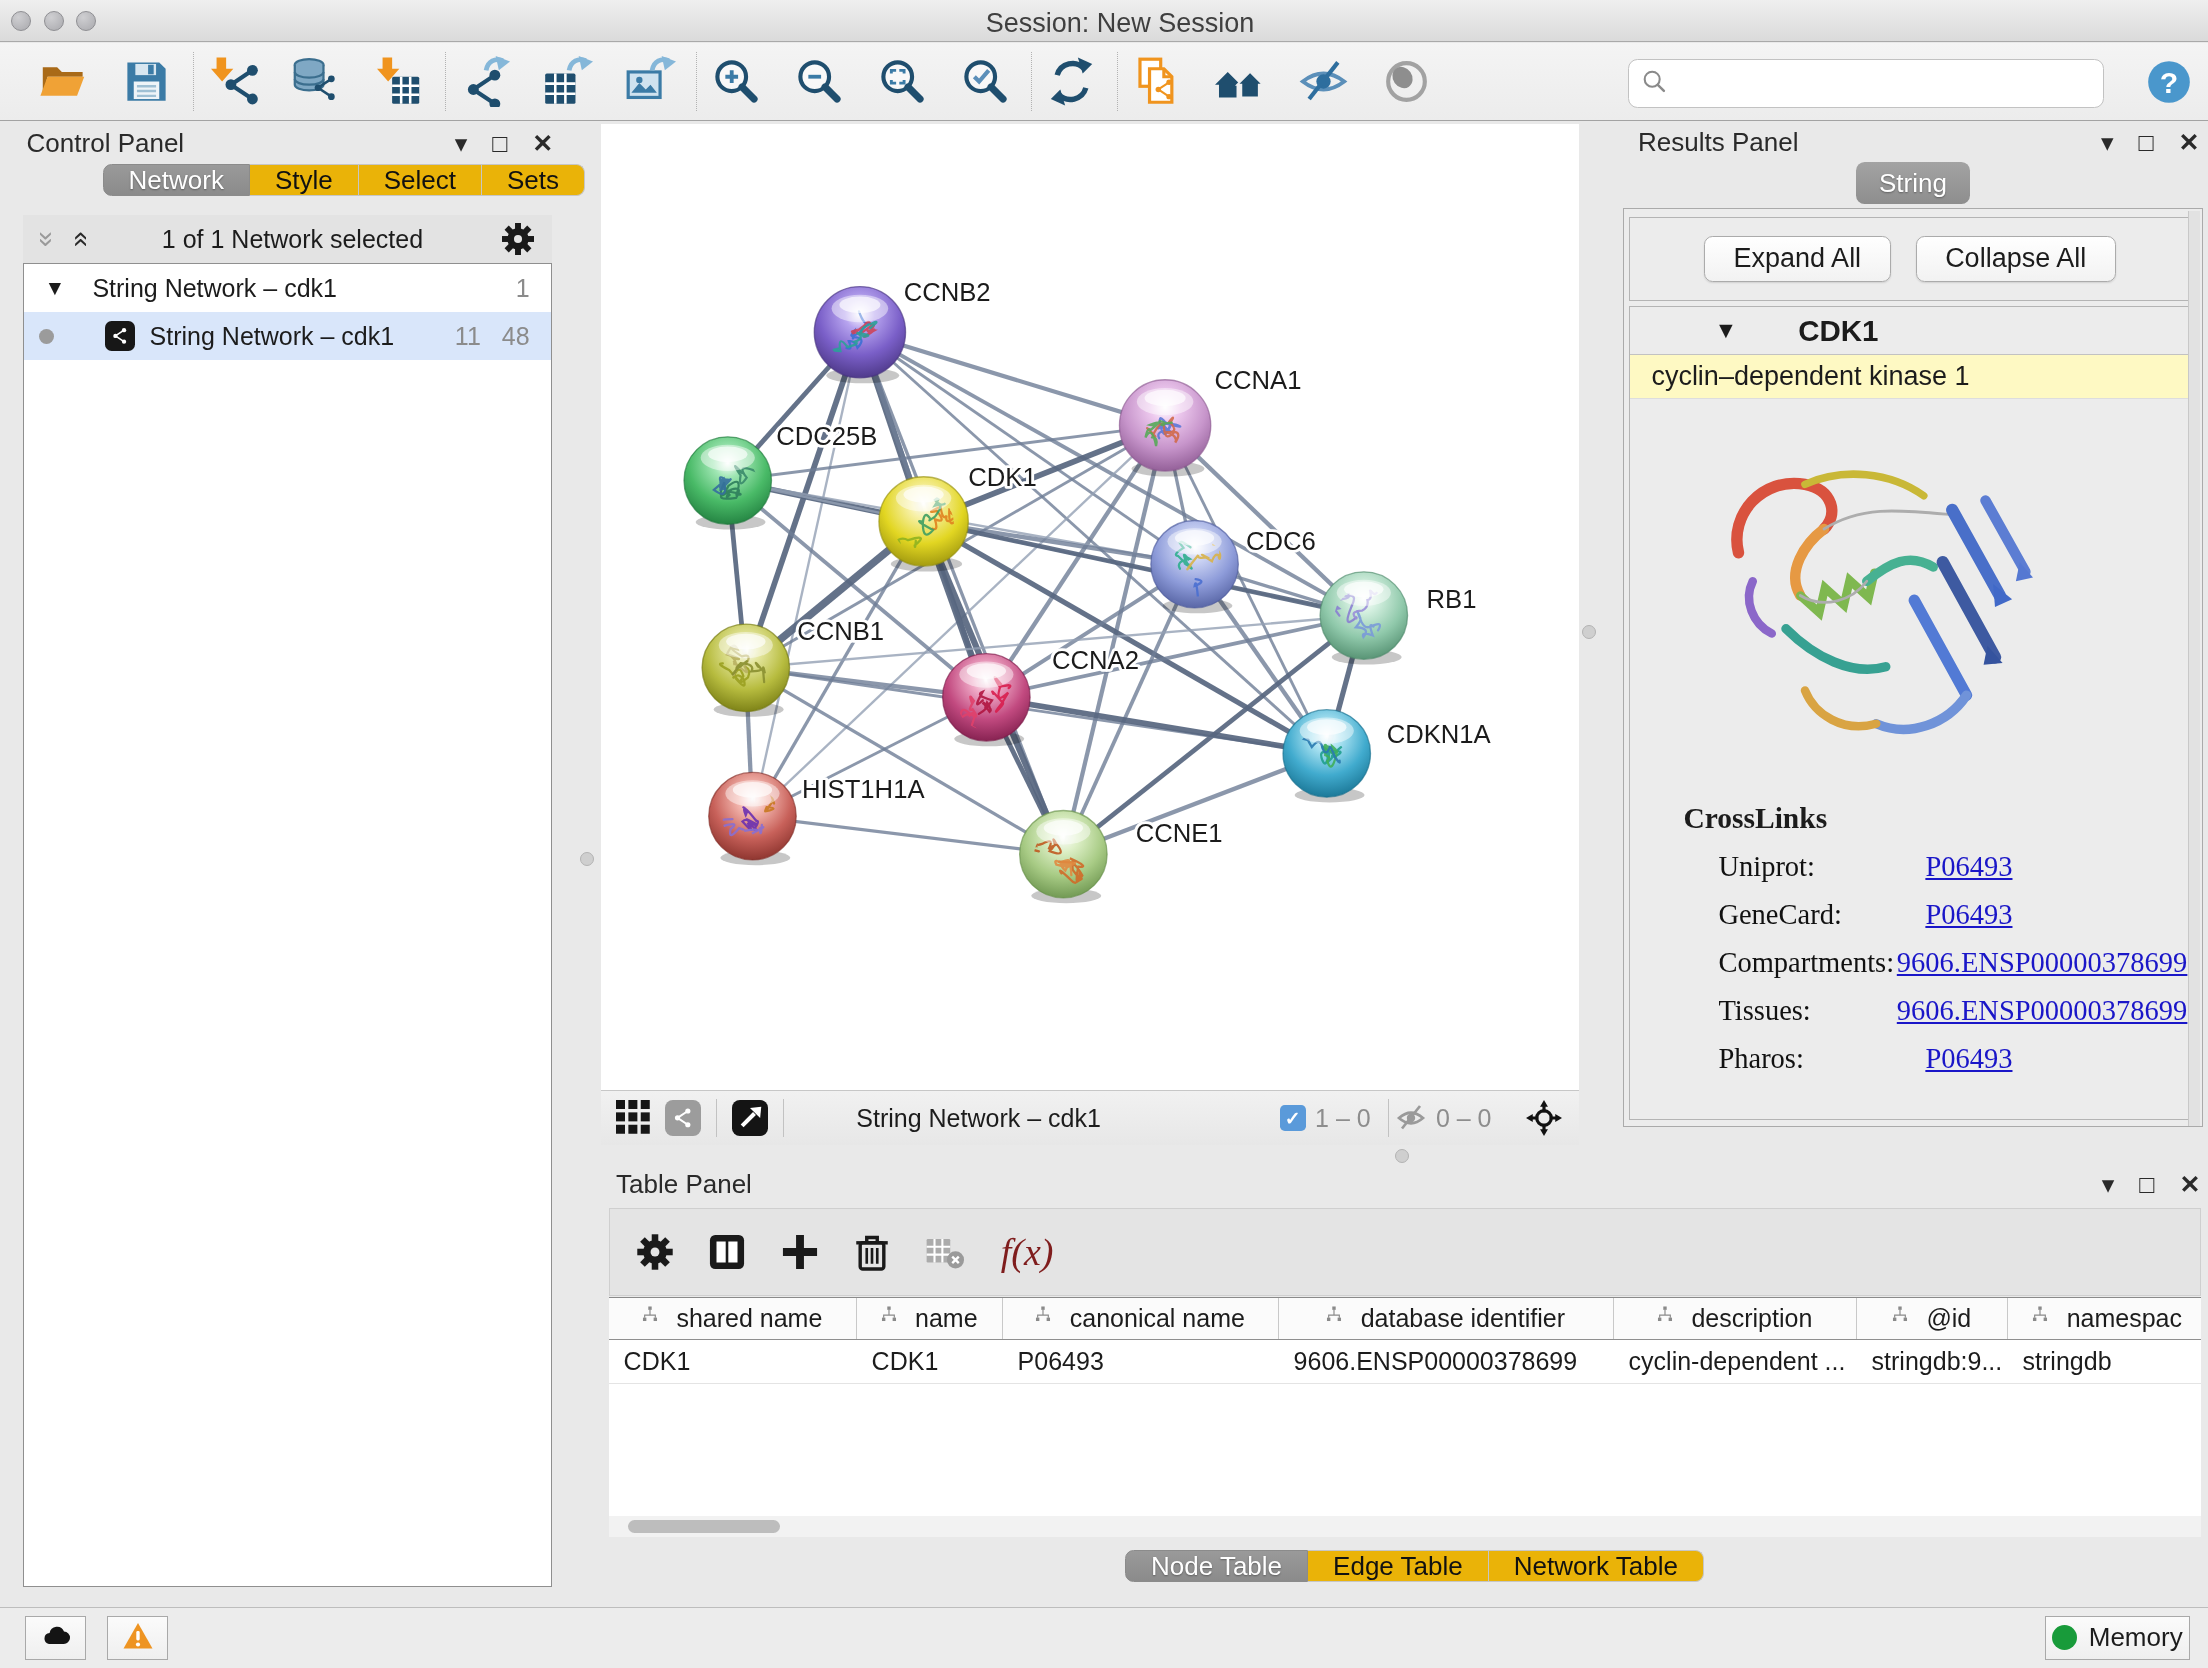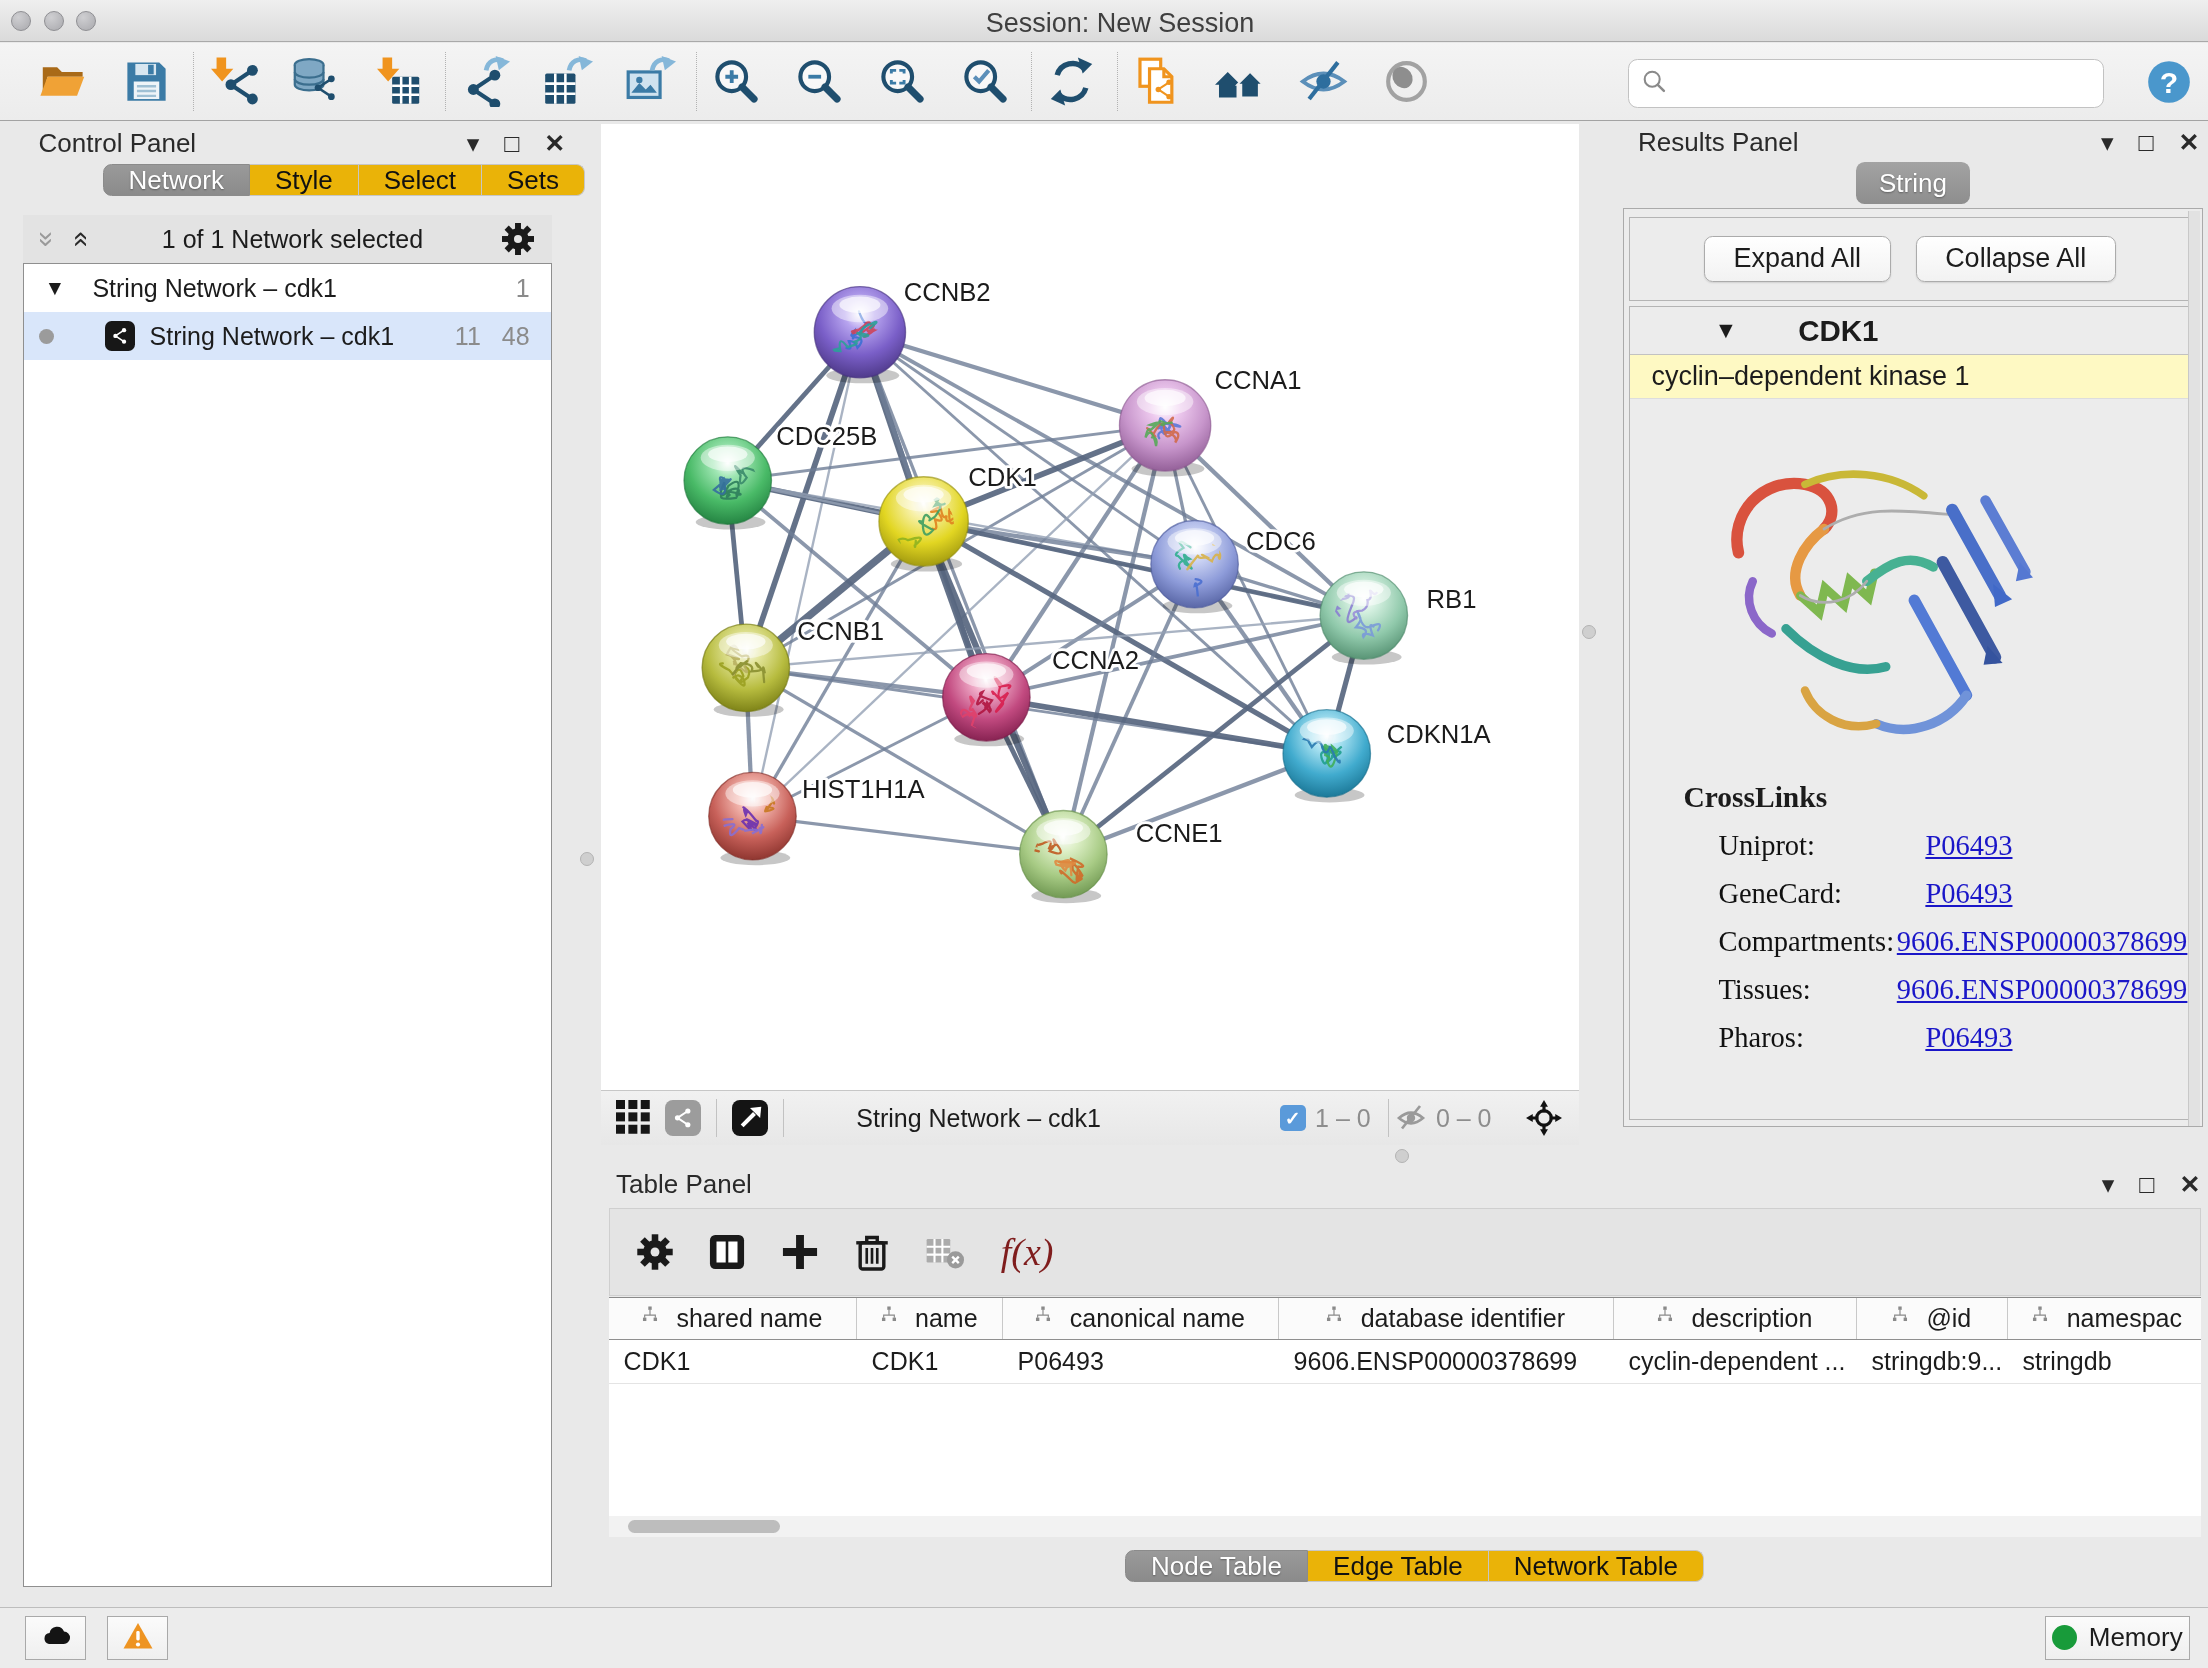--- a/index.html
+++ b/index.html
@@ -21,21 +21,21 @@
   .search-box input{border:none;outline:none;font-size:25px;flex:1;margin-left:7.6px;font-family:"Liberation Sans",sans-serif;}
   .help-btn{position:absolute;left:2146px;top:59px;width:46px;height:46px;}
   .help-btn svg{width:46px;height:46px;}
 
   
   .panel-title{font-size:26px;color:#2a2a2a;}
   .ph-icon{font-size:25px;color:#2a2a2a;margin-left:25px;cursor:default;}
 
   
   .control-panel{position:absolute;left:7.6px;top:124px;width:559px;height:1470px;}
-  .cp-header{position:absolute;left:12px;top:0;width:100%;height:38px;display:flex;align-items:center;}
+  .cp-header{position:absolute;left:0;top:0;width:100%;height:38px;display:flex;align-items:center;}
   .cp-header .panel-title{margin-left:19px;flex:1;}
   .tabs-row{position:absolute;display:flex;height:32px;text-align:right;}
   .tab-seg{font-size:26px;padding:0 25px;display:flex;align-items:center;background:#eab308;border:1px solid #c6c6c6;border-left:none;color:#111;}
   .tab-seg:first-child{border-left:1px solid #c6c6c6;border-radius:8.6px 0 0 8.6px;}
   .tab-seg:last-child{border-radius:0 8.6px 8.6px 0;}
   .tab-seg.selected{background:linear-gradient(#9a9a9a,#8b8b8b);color:#fff;border-color:#8b8b8b;text-shadow:0 1px 1.9px rgba(0,0,0,.35);}
   .cp-tabs{left:95px;top:40px;}
   .netlist-header{position:absolute;left:15px;top:91px;width:529px;height:48px;background:#e3e3e3;display:flex;align-items:center;font-size:25px;}
   .chev{display:inline-block;transform:rotate(90deg);font-size:28.5px;line-height:1;}
   .netlist-title{flex:1;text-align:center;}
@@ -65,21 +65,21 @@
   .string-tab{position:absolute;left:239px;top:38px;width:114px;height:42px;background:linear-gradient(#a3a3a3,#8e8e8e);border-radius:8.6px;color:#fff;font-size:26px;display:flex;align-items:center;justify-content:center;text-shadow:0 1px 1.9px rgba(0,0,0,.35);z-index:2;}
   .rp-body{position:absolute;left:5.7px;top:84px;width:580px;height:919px;background:#ececec;border:1.9px solid #aaa;}
   .rp-box{position:absolute;left:5.7px;top:7.6px;width:561px;height:84px;border:1.9px solid #b4b4b4;display:flex;align-items:center;justify-content:center;gap:25px;background:#ececec;}
   .rp-btn{height:46px;padding:0 28.5px;background:linear-gradient(#ffffff,#f2f2f2);border:1px solid #ababab;border-radius:8.6px;font-size:27px;display:flex;align-items:center;box-shadow:0 1px 1.9px rgba(0,0,0,.12);}
   .gene-section{position:absolute;left:5.7px;top:97px;width:561px;height:814px;border:1.9px solid #b4b4b4;background:#ececec;}
   .gene-head{height:48px;border-bottom:1px solid #c2c2c2;display:flex;align-items:center;}
   .gene-caret{margin-left:84px;font-size:23px;}
   .gene-name{margin-left:61px;font-size:29.5px;font-weight:bold;}
   .gene-desc{height:44px;display:flex;align-items:center;font-size:27px;padding-left:21px;background:#fef9c3;border-bottom:1px solid #ddd;}
   .protein-img{position:absolute;left:42px;top:103px;width:380px;height:371px;}
-  .crosslinks{position:absolute;left:0px;top:474px;width:557px;font-family:"Liberation Serif",serif;}
+  .crosslinks{position:absolute;left:0px;top:495px;width:557px;font-family:"Liberation Serif",serif;}
   .cl-title{font-size:29.5px;font-weight:bold;margin-left:53px;}
   .cl-row{display:flex;margin-top:16px;font-size:28.5px;}
   .cl-label{margin-left:88px;width:207px;color:#111;}
   .cl-value{color:#1a16c8;text-decoration:underline;}
   .rp-scroll{position:absolute;right:1.9px;top:1.9px;width:11.4px;height:915px;background:#e2e2e2;border-left:1px solid #c8c8c8;}
 
   
   .table-panel{position:absolute;left:601px;top:1166px;width:1607px;height:428px;}
   .tp-header{position:absolute;left:0;top:0;width:100%;height:36px;display:flex;align-items:center;}
   .tp-header .panel-title{margin-left:15px;flex:1;}

